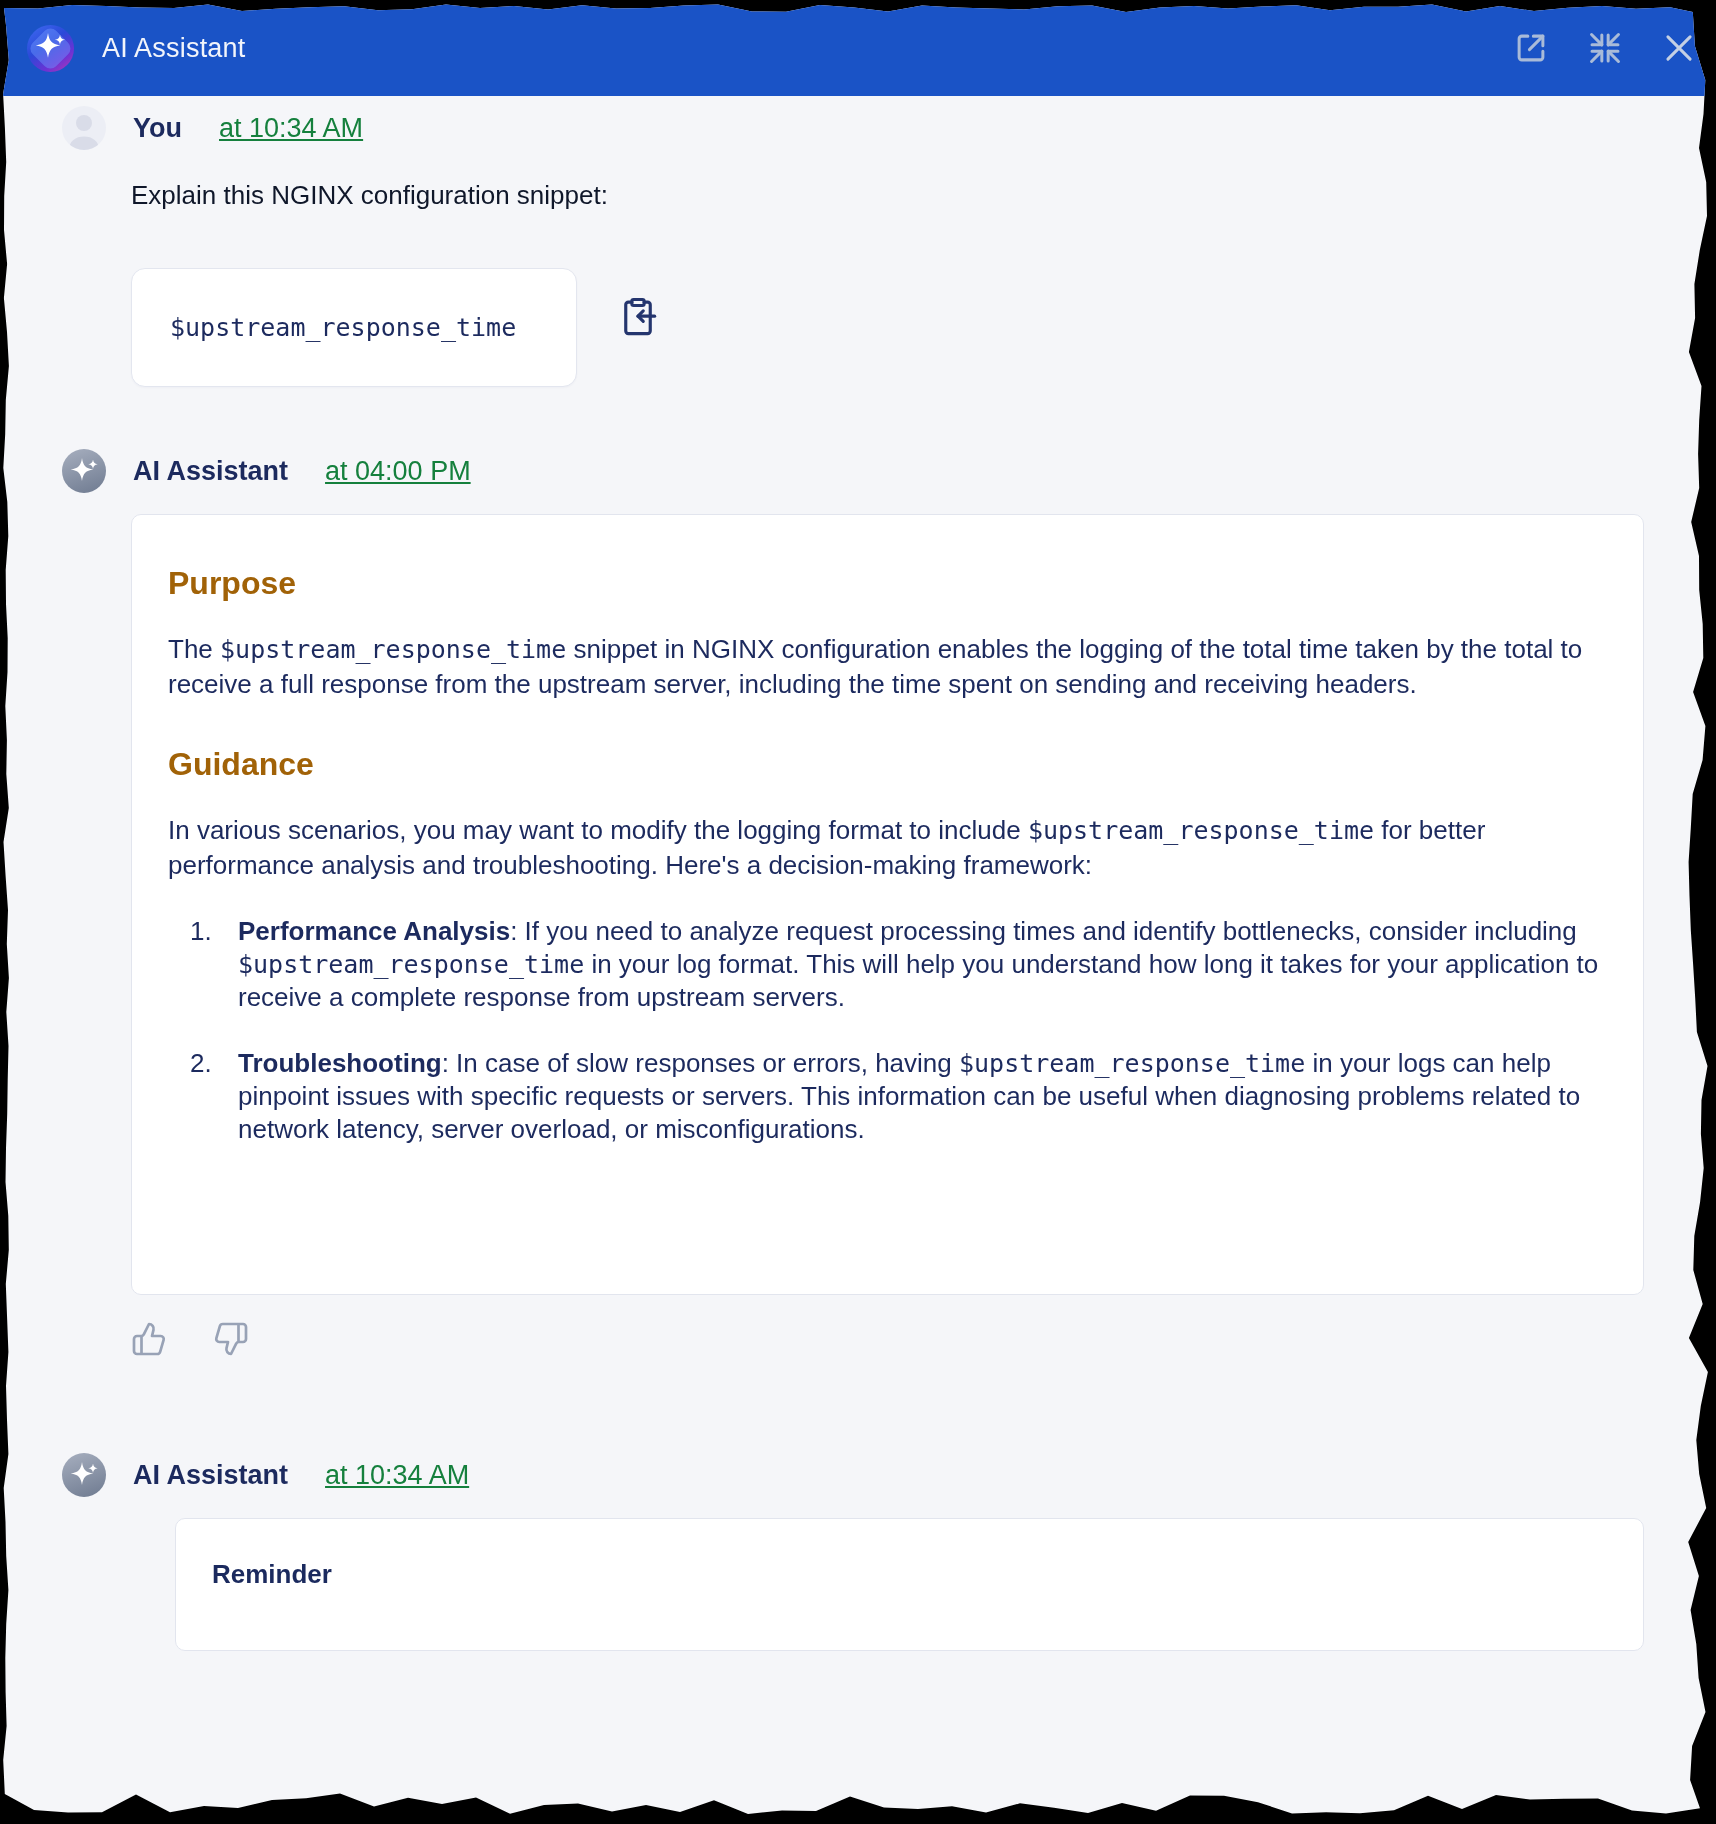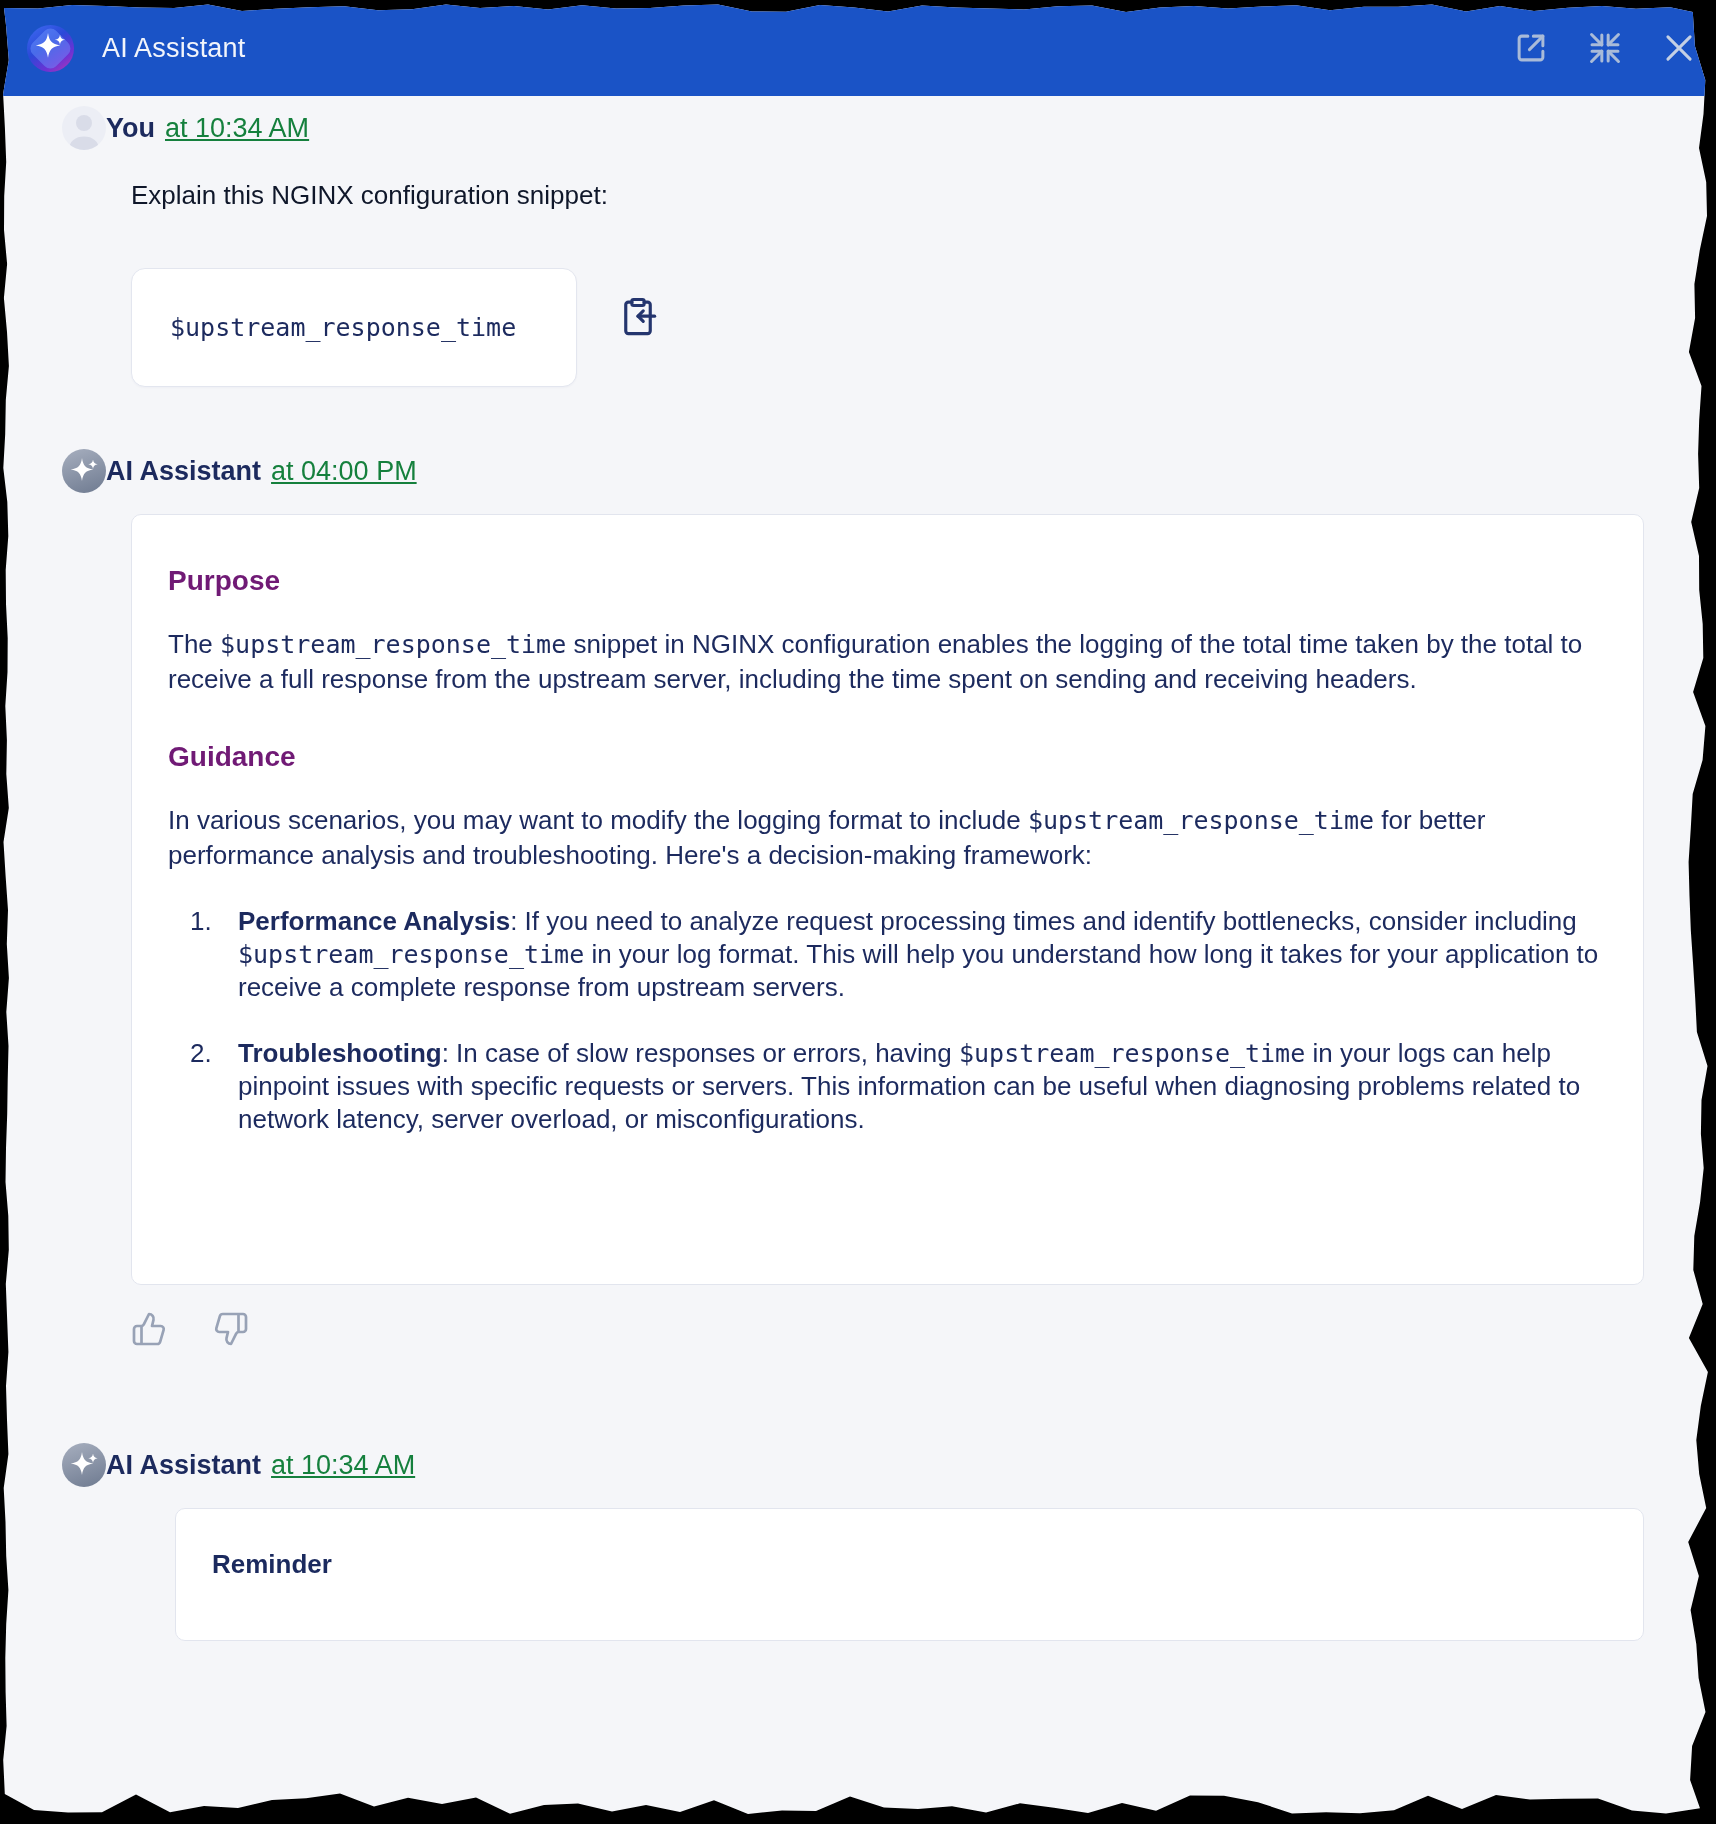--- a/index.html
+++ b/index.html
@@ -41,21 +41,21 @@
   }
   .header-actions{display:flex;align-items:center;gap:36px;}
   .hicon{width:38px;height:38px;color:#a9bbd8;cursor:pointer;display:block;}
   .hicon.close{color:#c4d0e4;}
   
   .chat{
     padding:10px 72px 0 62px;
     box-sizing:border-box;
   }
   .msg{margin-top:0;}
-  .msg-head{display:flex;align-items:center;}
+  .msg-head{display:flex;align-items:center;gap:27px;}
   .avatar{
     width:44px;height:44px;border-radius:50%;flex:0 0 auto;
     position:relative;overflow:hidden;
   }
   .avatar.user{background:#eceef5;}
   .avatar.user svg{position:absolute;inset:0;fill:#d9dce8;}
   .avatar.ai{background:linear-gradient(160deg,#a7afbf 0%,#6e7a90 100%);}
   .avatar.ai svg{position:absolute;inset:0;}
   .msg-author{font-weight:bold;color:#1c2a5e;font-size:27px;}
   .msg-time{color:#15803d;font-size:27px;margin-left:10px;text-decoration:underline;}
@@ -80,21 +80,21 @@
   }
   .copy-btn svg{width:42px;height:42px;display:block;}
   .gap-ai1{margin-top:62px;}
   .card{
     background:#fff;border:1px solid #e2e5ee;border-radius:10px;
     box-sizing:border-box;
     margin-top:21px;
   }
   .big-card{padding:50px 38px 148px 36px;}
   .big-card h2{
-    color:#701a75;font-size:28px;font-weight:bold;margin:0 0 30px 0;
+    color:#a16207;font-size:32px;font-weight:bold;margin:0 0 30px 0;
   }
   .big-card p{
     color:#1c2a5e;font-size:26px;line-height:35px;margin:0 0 44px 0;
   }
   .big-card p.framework{margin-bottom:32px;}
   .ai-list{
     list-style:none;margin:0;padding:0 0 0 22px;
     color:#1c2a5e;font-size:26px;line-height:33px;
   }
   .ai-list li{display:flex;margin-bottom:33px;}

